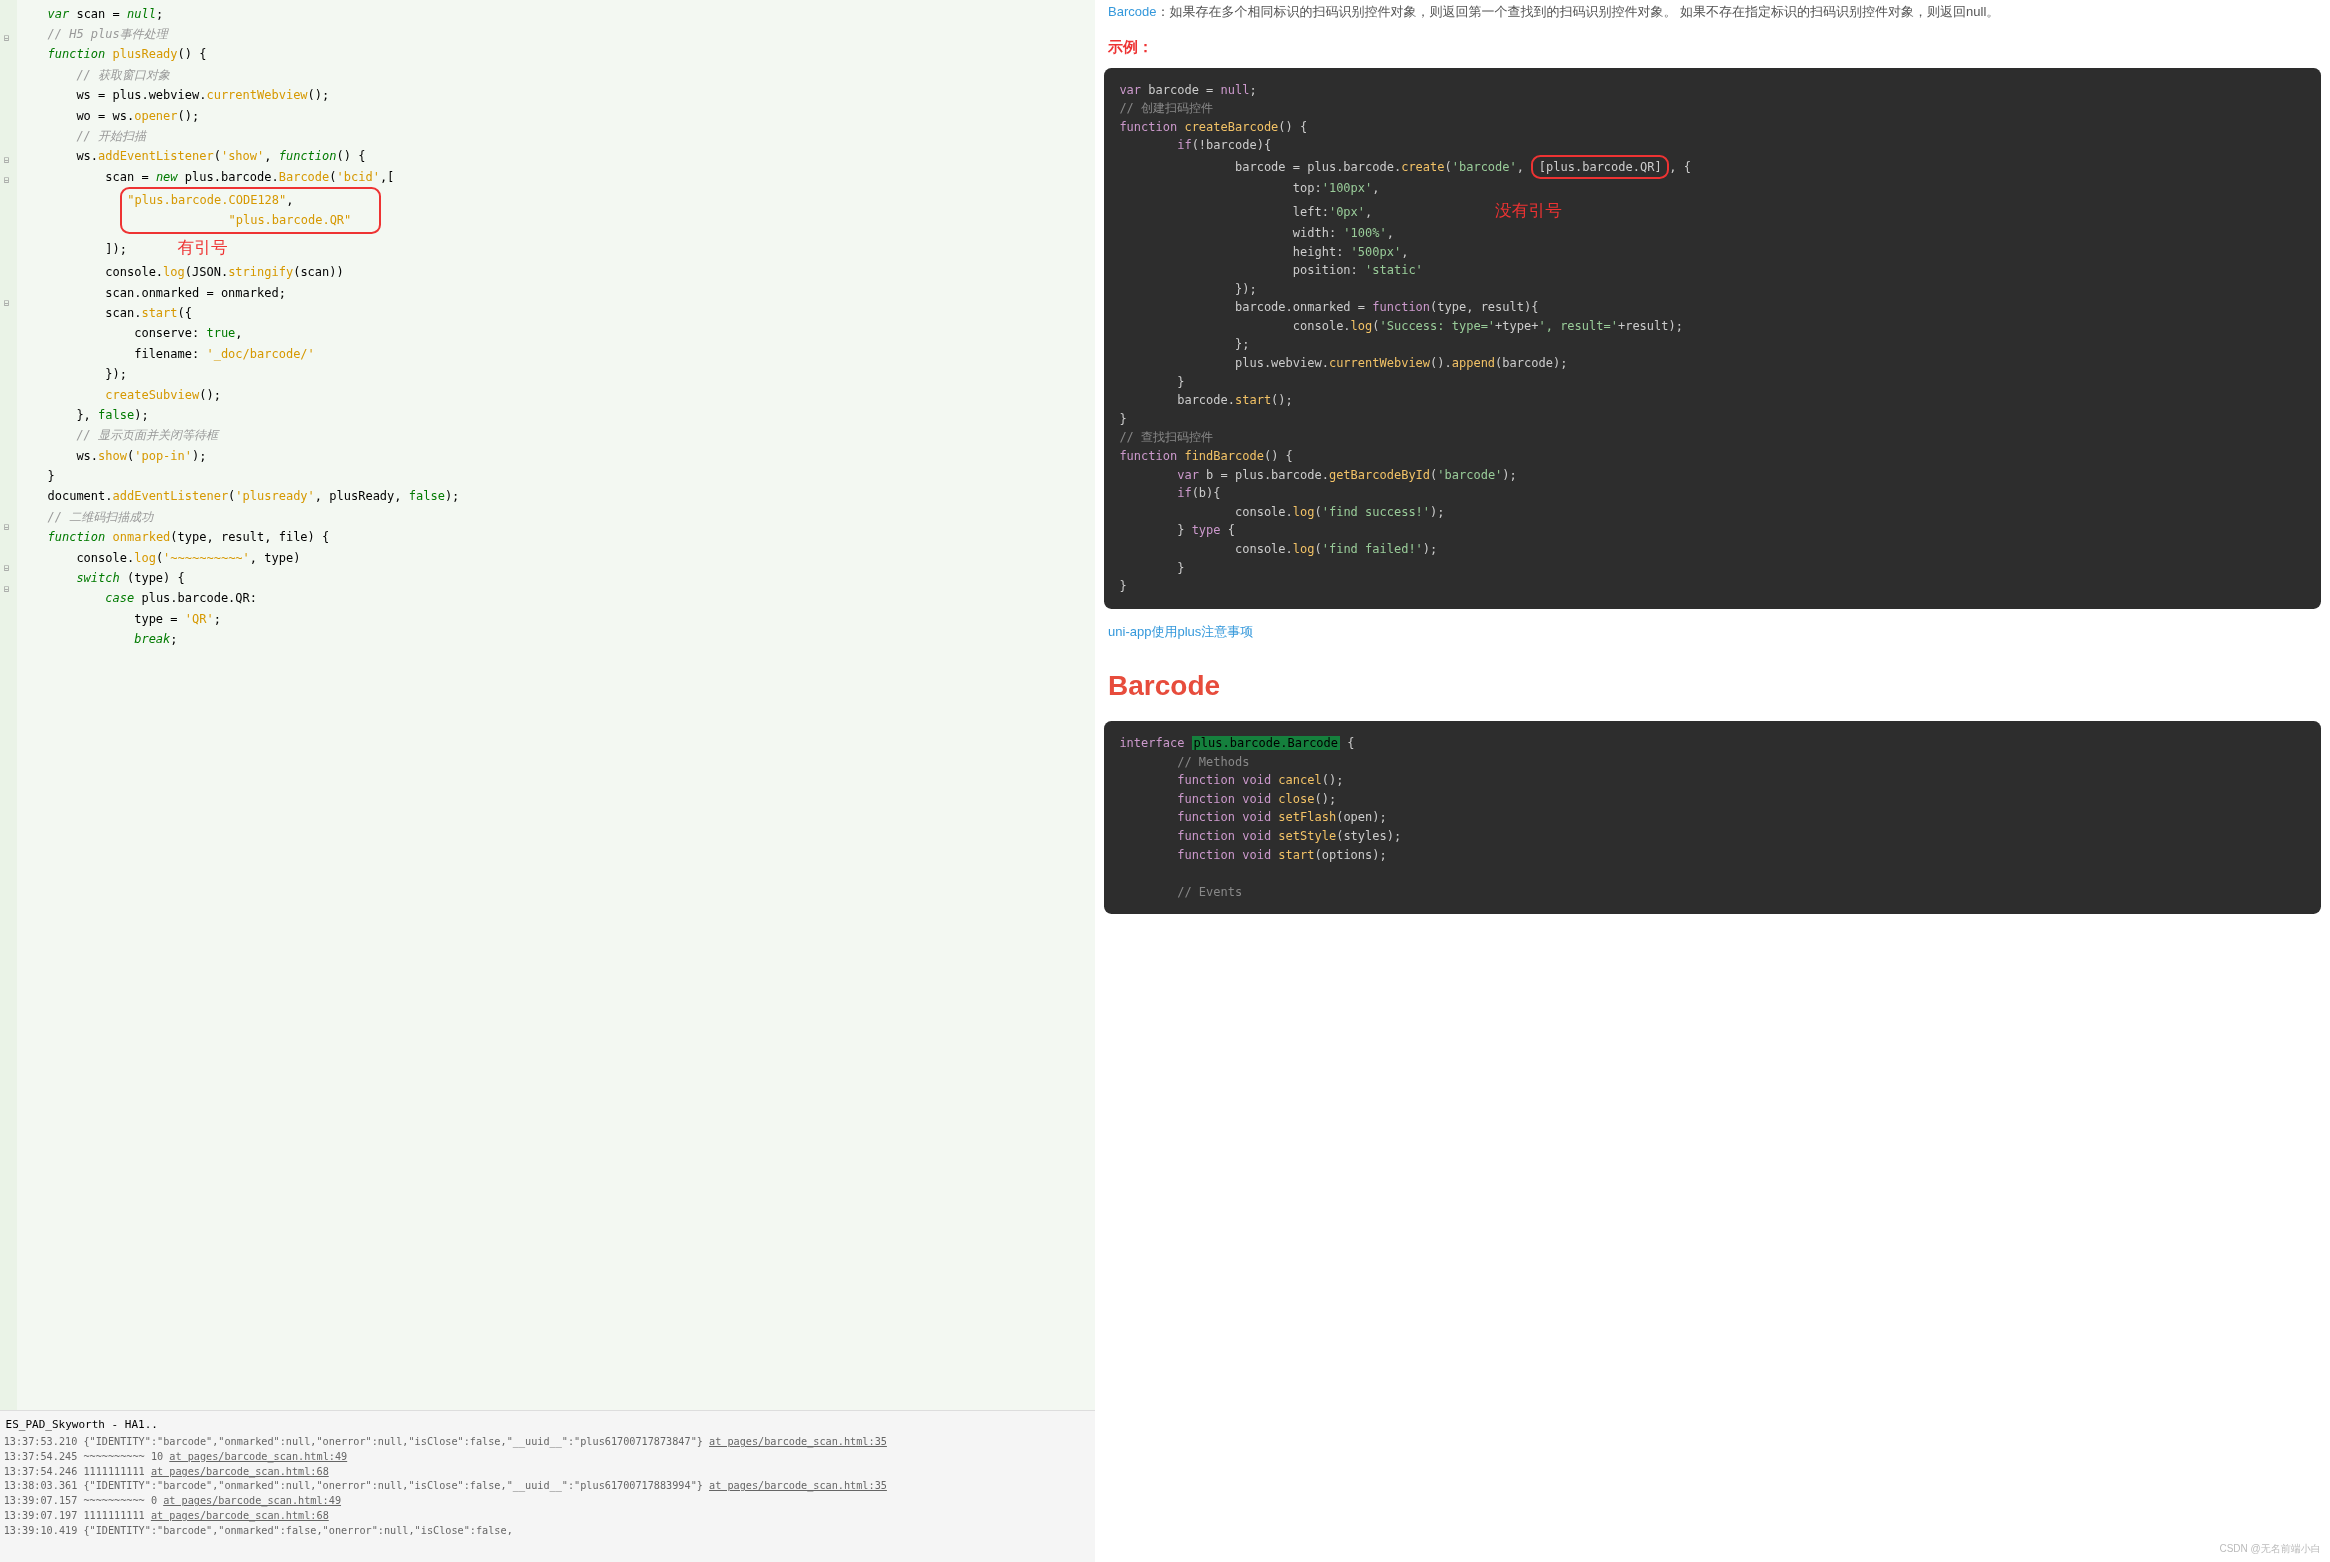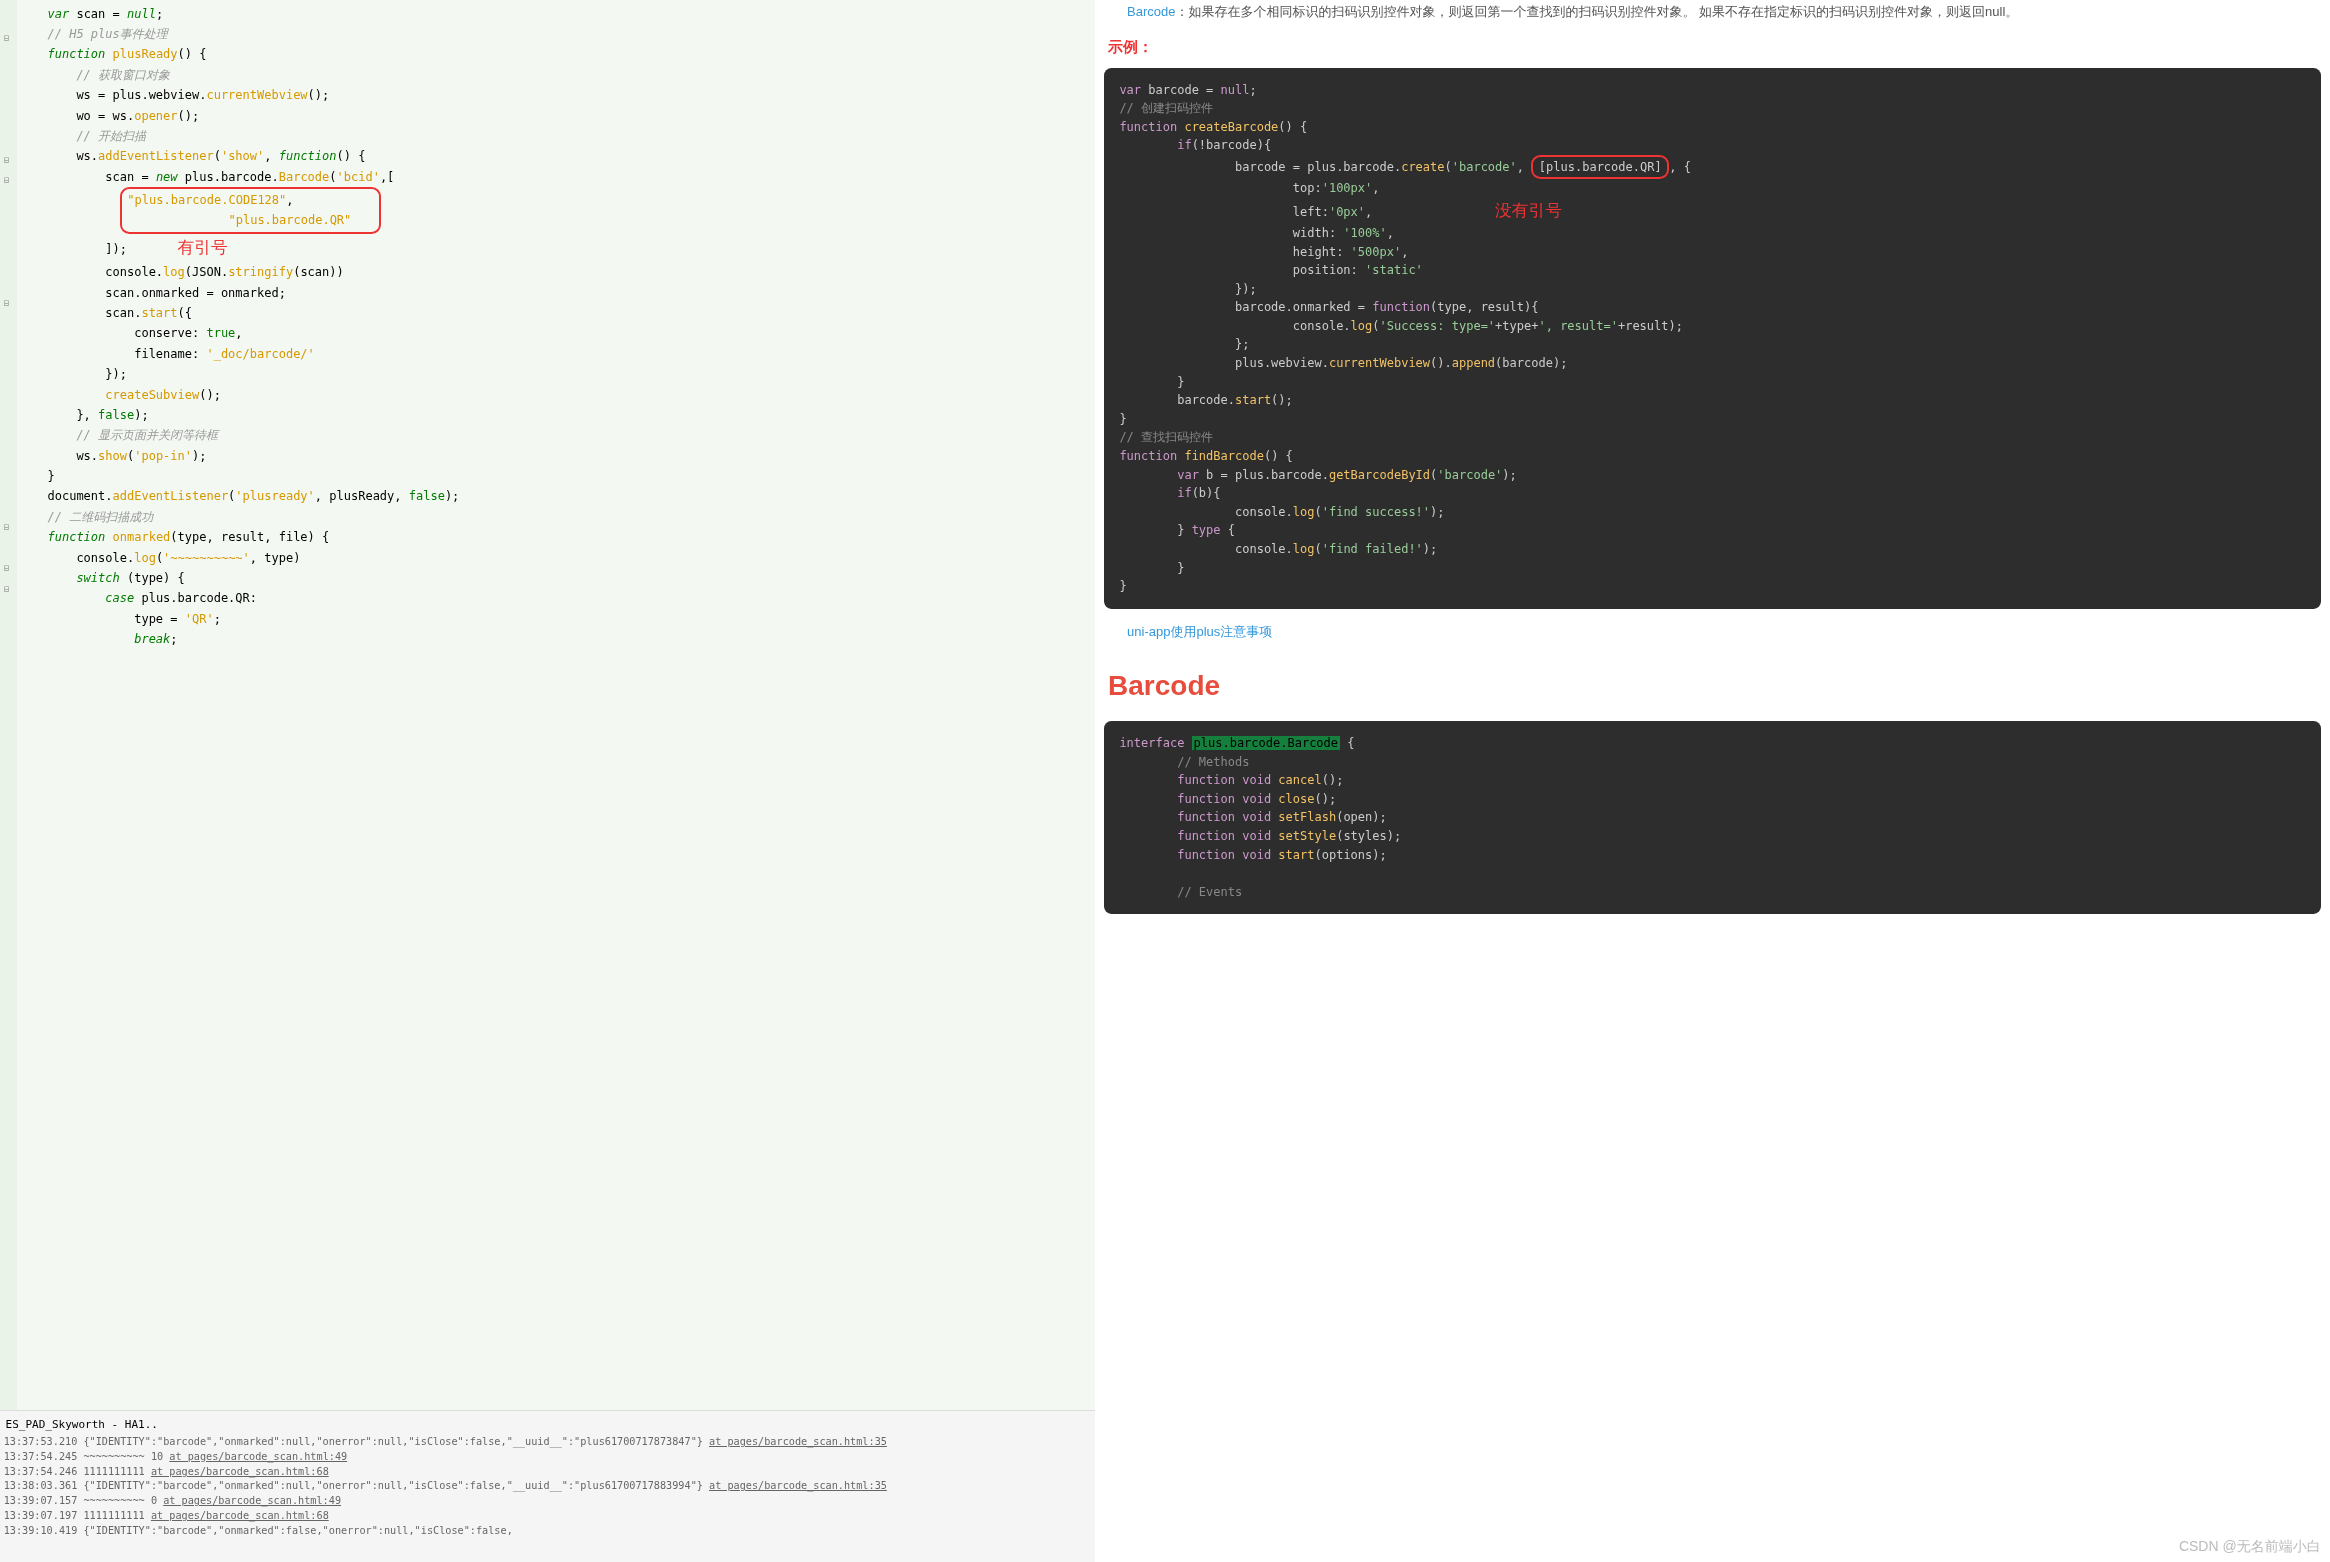--- a/index.html
+++ b/index.html
@@ -19,34 +19,34 @@
 .bool { color: #007a00; }
 
 .highlight-box { border: 2.8px solid #e33; border-radius: 9.3px; padding: 0.9px 5.6px; display: inline-block; }
 .annotation { color: #e33; font-size: 16.7px; font-family: sans-serif; }
 
 .console-panel { background: #f5f5f5; border-top: 0.9px solid #ddd; height: 152px; overflow: auto; font-size: 10.2px; padding: 3.7px; }
 .console-title { font-weight: 500; padding: 3.7px 1.9px; font-size: 11px; }
 .console-line { color: #666; white-space: nowrap; line-height: 1.45; }
 .console-link { color: #666; text-decoration: underline; }
 
-.doc-text { color: #555; font-size: 13px; line-height: 1.9; font-family: -apple-system, sans-serif; padding: 0 3.7px; margin-left: 19px; }
+.doc-text { color: #555; font-size: 13px; line-height: 1.9; font-family: -apple-system, sans-serif; padding: 0 3.7px; }
 .doc-link { color: #3498db; }
 .doc-heading { color: #e33; font-size: 15px; font-weight: 600; font-family: Liberation Mono, monospace; margin: 13px 0 9.3px 3.7px; }
 .doc-h1 { color: #e74c3c; font-size: 28px; font-weight: 600; font-family: sans-serif; margin: 26px 0 18.6px 3.7px; }
 
 .code-block { background: #2d2d2d; border-radius: 7.4px; padding: 13px 15px; margin: 11px 0; color: #ccc; font-size: 12px; line-height: 1.55; position: relative; }
 .code-block pre { font-family: inherit; white-space: pre; }
 .d-kw { color: #cc99cc; }
 .d-fn { color: #f2c266; }
 .d-str { color: #99cc99; }
 .d-com { color: #888; }
 .d-hl { background: #15803d; color: #000; padding: 0 1.9px; }
 
-.watermark { position: fixed; bottom: 5.6px; right: 9.3px; color: #bbb; font-size: 14px; font-family: sans-serif; margin-top: 32px; }
+.watermark { position: fixed; bottom: 5.6px; right: 9.3px; color: #bbb; font-size: 10px; font-family: sans-serif; margin-top: 32px; }
 </style>
 </head>
 <body>
 
 <div class="left-panel">
   <div class="editor">
     <div class="gutter">
       <span class="fold" style="top:32px">⊟</span>
       <span class="fold" style="top:154px">⊟</span>
       <span class="fold" style="top:174px">⊟</span>

